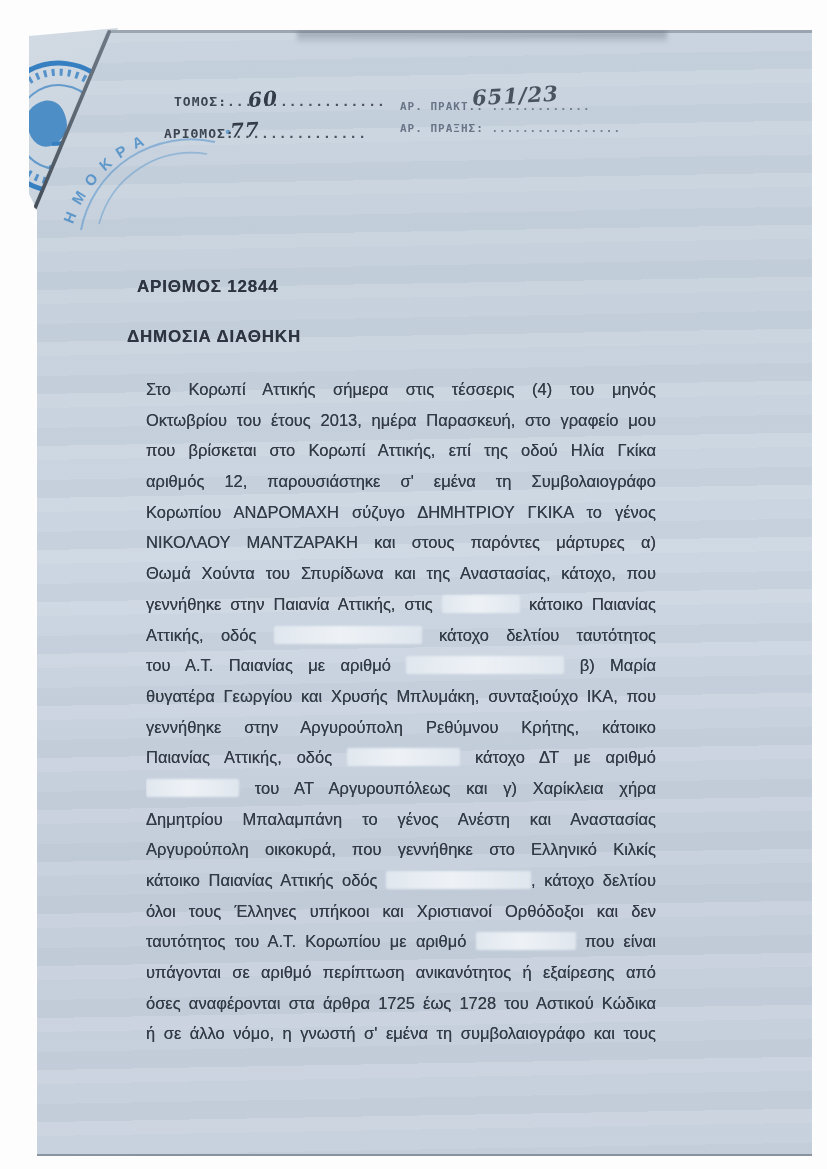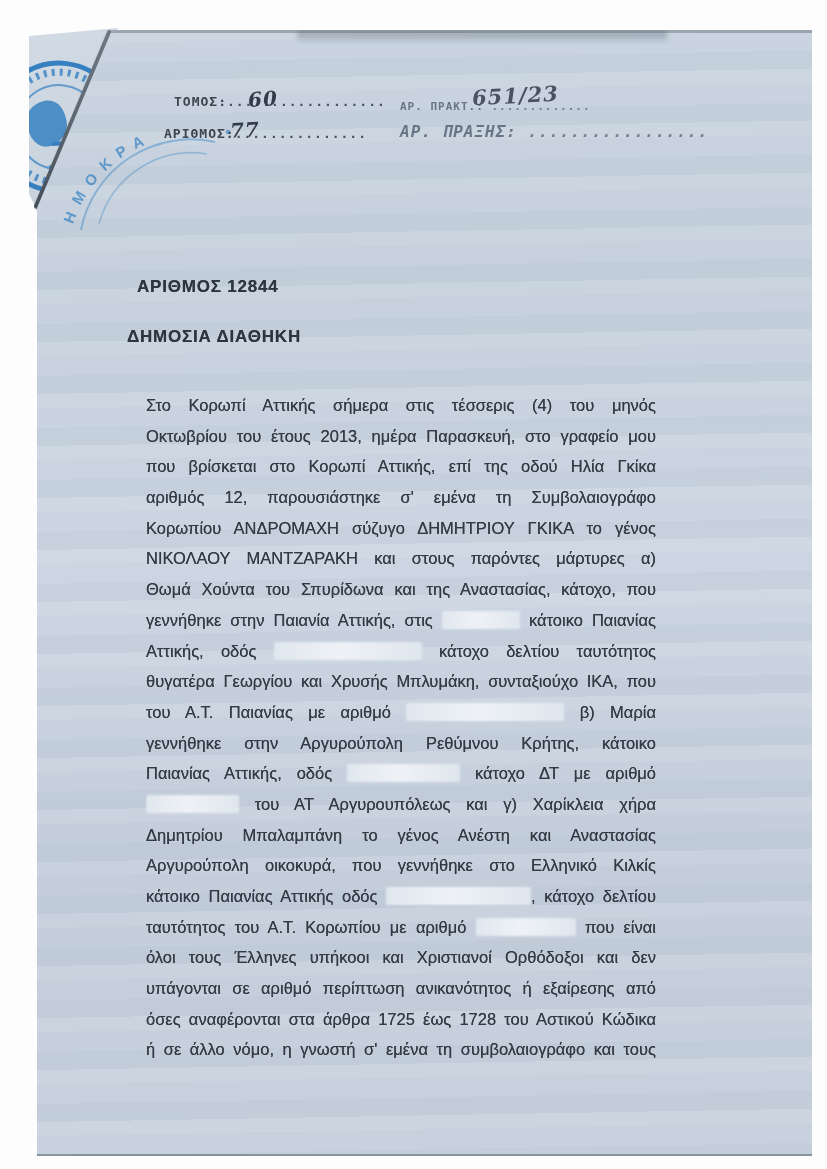--- a/index.html
+++ b/index.html
@@ -35,21 +35,21 @@
   
   .arc-stamp{position:absolute;left:10px;top:72px;opacity:.85;}
 
   
   .field{position:absolute;font-family:"DejaVu Sans Mono",monospace;
     color:var(--ink-stamp,#3d4550);font-weight:700;letter-spacing:1px;white-space:nowrap;}
   .field .dots{letter-spacing:1px;opacity:.9;}
   .f-vol{left:168px;top:102px;font-size:13px;}
   .f-num{left:164px;top:126px;font-size:13px;}
   .f-prakt{left:400px;top:100px;font-size:11px;color:#5a6478;opacity:.85;}
-  .f-praxis{left:400px;top:121px;font-size:16px;color:#5a6478;opacity:.85;font-style:italic;}
+  .f-praxis{left:400px;top:121px;font-size:11px;color:#5a6478;opacity:.85;}
   .hand{position:absolute;font-family:"DejaVu Serif",serif;font-style:italic;font-weight:700;
     color:#343c49;}
   .hv-vol{left:74px;top:-7px;font-size:20px;transform:rotate(-4deg);}
   .hv-num{left:66px;top:-8px;font-size:20px;transform:rotate(-3deg);}
   .hv-prakt{left:72px;top:-17px;font-size:21px;transform:rotate(-3deg);letter-spacing:1px;}
 
   
   .title{position:absolute;left:146px;top:277px;width:510px;
     color:#2e3540;font-weight:700;font-size:17px;letter-spacing:.8px;
     text-shadow:0 0 .6px rgba(40,46,58,.75);}
@@ -116,39 +116,39 @@
     </div>
     <div class="field f-praxis" style="position:absolute;left:363px;top:92px;">
       <span>ΑΡ. ΠΡΑΞΗΣ:</span> <span class="dots">.................</span>
     </div>
 
     <div class="title" style="left:109px;top:247px;">
       <div class="t1">ΑΡΙΘΜΟΣ 12844</div>
       <div class="t2">ΔΗΜΟΣΙΑ ΔΙΑΘΗΚΗ</div>
     </div>
 
-    <div class="doc-body" style="left:109px;top:360px;">
+    <div class="doc-body" style="left:109px;top:344px;">
         <div class="bline">Στο Κορωπί Αττικής σήμερα στις τέσσερις (4) του μηνός</div>
         <div class="bline">Οκτωβρίου του έτους 2013, ημέρα Παρασκευή, στο γραφείο μου</div>
         <div class="bline">που βρίσκεται στο Κορωπί Αττικής, επί της οδού Ηλία Γκίκα</div>
         <div class="bline">αριθμός 12, παρουσιάστηκε σ' εμένα τη Συμβολαιογράφο</div>
         <div class="bline">Κορωπίου ΑΝΔΡΟΜΑΧΗ σύζυγο ΔΗΜΗΤΡΙΟΥ ΓΚΙΚΑ το γένος</div>
         <div class="bline">ΝΙΚΟΛΑΟΥ ΜΑΝΤΖΑΡΑΚΗ και στους παρόντες μάρτυρες α)</div>
         <div class="bline">Θωμά Χούντα του Σπυρίδωνα και της Αναστασίας, κάτοχο, που</div>
         <div class="bline">γεννήθηκε στην Παιανία Αττικής, στις <span class="redact" style="width: 78px;"></span> κάτοικο Παιανίας</div>
         <div class="bline">Αττικής, οδός <span class="redact" style="width: 148px;"></span> κάτοχο δελτίου ταυτότητος</div>
+        <div class="bline">του Α.Τ. Παιανίας με αριθμό <span class="redact" style="width: 158px;"></span> β) Μαρία</div>
         <div class="bline">θυγατέρα Γεωργίου και Χρυσής Μπλυμάκη, συνταξιούχο ΙΚΑ, που</div>
-        <div class="bline">του Α.Τ. Παιανίας με αριθμό <span class="redact" style="width: 158px;"></span> β) Μαρία</div>
         <div class="bline">γεννήθηκε στην Αργυρούπολη Ρεθύμνου Κρήτης, κάτοικο</div>
         <div class="bline">Παιανίας Αττικής, οδός <span class="redact" style="width: 113px;"></span> κάτοχο ΔΤ με αριθμό</div>
         <div class="bline"><span class="redact" style="width: 93px;"></span> του ΑΤ Αργυρουπόλεως και γ) Χαρίκλεια χήρα</div>
         <div class="bline">Δημητρίου Μπαλαμπάνη το γένος Ανέστη και Αναστασίας</div>
         <div class="bline">Αργυρούπολη οικοκυρά, που γεννήθηκε στο Ελληνικό Κιλκίς</div>
         <div class="bline">κάτοικο Παιανίας Αττικής οδός <span class="redact" style="width: 145px;"></span>, κάτοχο δελτίου</div>
+        <div class="bline">όλοι τους Έλληνες υπήκοοι και Χριστιανοί Ορθόδοξοι και δεν</div>
         <div class="bline">ταυτότητος του Α.Τ. Κορωπίου με αριθμό <span class="redact" style="width: 100px;"></span> που είναι</div>
-        <div class="bline">όλοι τους Έλληνες υπήκοοι και Χριστιανοί Ορθόδοξοι και δεν</div>
         <div class="bline">υπάγονται σε αριθμό περίπτωση ανικανότητος ή εξαίρεσης από</div>
         <div class="bline">όσες αναφέρονται στα άρθρα 1725 έως 1728 του Αστικού Κώδικα</div>
         <div class="bline">ή σε άλλο νόμο, η γνωστή σ' εμένα τη συμβολαιογράφο και τους</div>
       </div>
   </div>
 
 </div>
 
 </body></html>

